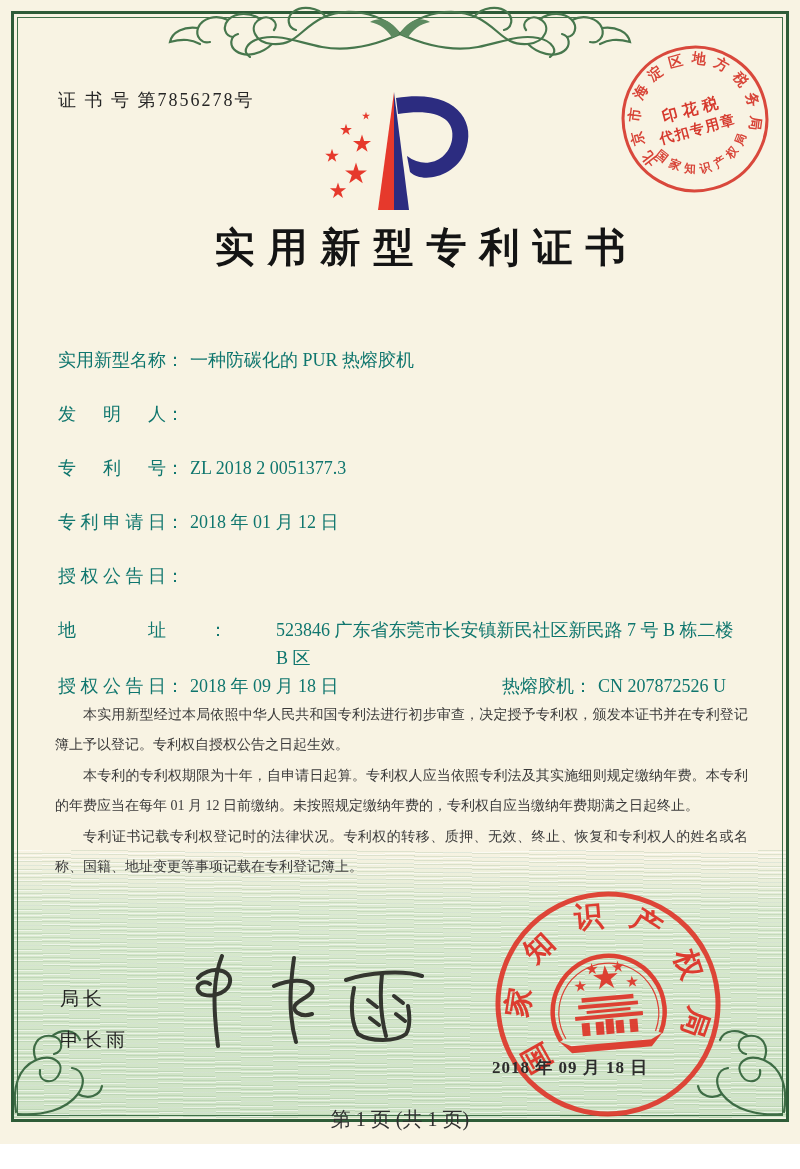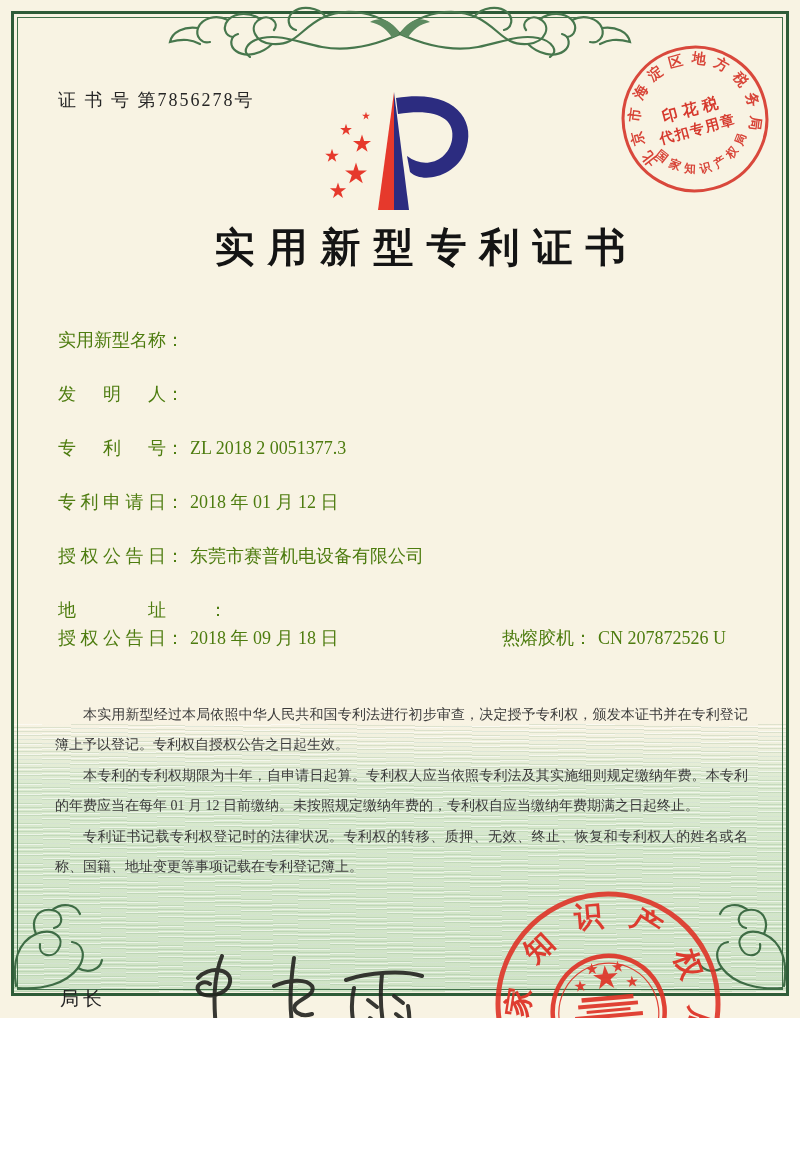--- a/index.html
+++ b/index.html
@@ -1,16 +1,16 @@
 <!DOCTYPE html>
 <html><head>
 <meta charset="utf-8">
 <style>
   html,body{margin:0;padding:0;background:#ffffff;}
-  .page{position:relative;width:800px;height:1018px;background:#f8f3e3;overflow:hidden;
+  .page{position:relative;width:800px;height:1144px;background:#f8f3e3;overflow:hidden;
         font-family:"Liberation Serif", serif;color:#2b2b2b;}
   
   .green-band{position:absolute;left:13px;right:13px;bottom:26px;height:268px;z-index:1;
     background:linear-gradient(180deg, rgba(222,236,214,0) 0, rgba(214,232,205,.85) 60px, #d5e7cb 120px, #cfe3c6 100%);}
   .green-band::before{content:"";position:absolute;inset:0;
     background:repeating-linear-gradient(179deg, rgba(255,255,255,.55) 0 1px, transparent 1px 5px);}
   .green-band::after{content:"";position:absolute;inset:0;
     background:repeating-linear-gradient(181deg, rgba(104,148,106,.18) 0 1px, transparent 1px 4px);}
   
   .frame-outer{position:absolute;inset:11px 11px 22px 11px;border:3px solid #2e5c38;z-index:2;}
@@ -19,21 +19,21 @@
   .orn-corner{position:absolute;bottom:28px;z-index:3;}
   .orn-bl{left:8px;}
   .orn-br{right:8px;transform:scaleX(-1);}
   
   .cert-no{position:absolute;left:58px;top:88px;z-index:5;font-size:18px;letter-spacing:2px;color:#262626;}
   .logo{position:absolute;left:312px;top:84px;z-index:5;}
   .tax-stamp{position:absolute;left:606px;top:30px;z-index:5;transform:rotate(-15deg);}
   .title{position:absolute;left:0;right:0;top:220px;z-index:5;text-align:center;
          font-size:40px;font-weight:700;letter-spacing:13px;padding-left:13px;color:#141414;margin-left:40px;}
   
-  .fields{position:absolute;left:58px;right:52px;top:326px;z-index:5;font-size:18px;line-height:28px;color:#4d7c0f;}
+  .fields{position:absolute;left:58px;right:52px;top:346px;z-index:5;font-size:18px;line-height:28px;color:#0f766e;}
   .f-row{display:flex;margin-bottom:26px;}
   .f-row.addr{margin-bottom:0;gap:43px;}
   .f-label{display:inline-block;width:108px;flex:0 0 108px;text-align:justify;text-align-last:justify;}
   .f-colon{flex:0 0 auto;}
   .f-value{flex:1 1 auto;padding-left:6px;}
   .f-right{margin-left:auto;padding-right:22px;display:flex;}
   .f-right .f-value{flex:0 0 auto;}
   
   .paras{position:absolute;left:55px;right:52px;top:700px;z-index:5;font-size:14px;line-height:29.5px;
          color:#3a3a3a;text-align:justify;}
@@ -122,43 +122,44 @@
     <text x="88" y="83" font-size="15.5" font-weight="bold" fill="#d63a2e" letter-spacing="5" text-anchor="middle">印花税</text>
     <text x="88" y="103" font-size="14" font-weight="bold" fill="#d63a2e" letter-spacing="1.5" text-anchor="middle">代扣专用章</text>
   </svg>
 
   <div class="title">实用新型专利证书</div>
 
   <div class="fields">
     <div class="f-row">
       <span class="f-label">实用新型名称</span>
         <span class="f-colon">：</span>
+      <span class="f-value">一种防碳化的 PUR 热熔胶机</span>
     </div>
     <div class="f-row">
       <span class="f-label">发明人</span>
         <span class="f-colon">：</span>
     </div>
     <div class="f-row">
       <span class="f-label">专利号</span>
         <span class="f-colon">：</span>
       <span class="f-value">ZL 2018 2 0051377.3</span>
     </div>
     <div class="f-row">
       <span class="f-label">专利申请日</span>
         <span class="f-colon">：</span>
       <span class="f-value">2018 年 01 月 12 日</span>
     </div>
     <div class="f-row">
       <span class="f-label">授权公告日</span>
         <span class="f-colon">：</span>
-      <span class="f-value">东莞市赛普机电设备有限公司</span>
     </div>
     <div class="f-row addr">
       <span class="f-label">地址</span>
         <span class="f-colon">：</span>
+      <span class="f-value">523846 广东省东莞市长安镇新民社区新民路 7 号 B 栋二楼 B 区</span>
     </div>
     <div class="f-row">
       <span class="f-label">授权公告日</span>
         <span class="f-colon">：</span>
       <span class="f-value">2018 年 09 月 18 日</span>
       <span class="f-right">
         <span>热熔胶机</span>
           <span class="f-colon">：</span>
         <span class="f-value">CN 207872526 U</span>
       </span>

